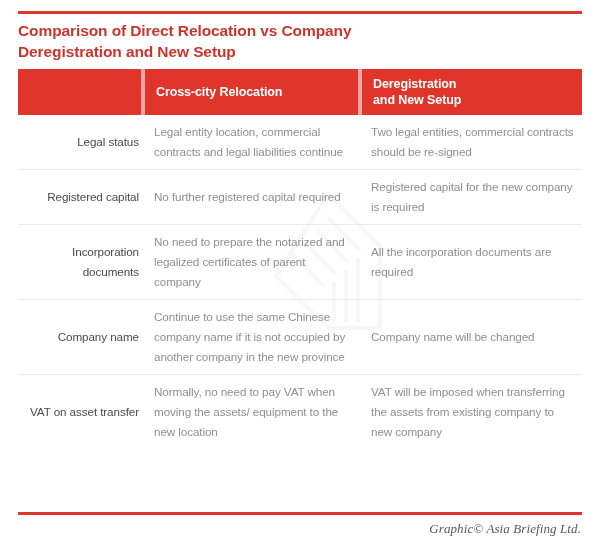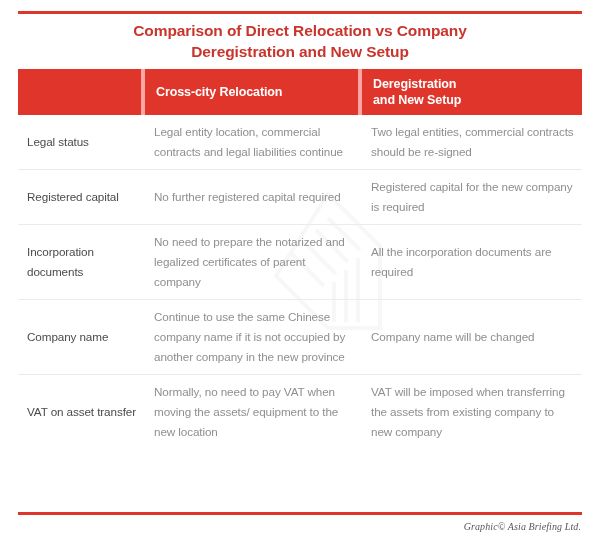--- a/index.html
+++ b/index.html
@@ -45,21 +45,20 @@
   }
   .rule-top { top: 11px; }
   .rule-bottom { top: 512px; }
 
   
   .title {
     position: absolute;
     left: 18px;
     top: 20px;
     width: 564px;
-    text-align: center;
     color: #c9352c;
     font-size: 15.5px;
     font-weight: bold;
     line-height: 21px;
     letter-spacing: -0.1px;
     z-index: 2;
   }
   .title-line { display: block; }
 
   
@@ -98,30 +97,31 @@
     line-height: 20px;
     vertical-align: middle;
     padding: 7px 8px 7px 11px;
     color: #8f8f8f;
     letter-spacing: -0.1px;
   }
   tbody td.label {
     color: #4b4b4b;
     padding-left: 9px;
     padding-right: 4px;
+    text-align: right;
   }
   tbody tr:last-child td { border-bottom: none; }
 
   .footer-credit {
     position: absolute;
     right: 19px;
     top: 521px;
     font-family: "Liberation Serif", serif;
     font-style: italic;
-    font-size: 10px;
+    font-size: 13px;
     color: #58585a;
     letter-spacing: 0.1px;
     z-index: 2;
   }
 </style>
 </head>
 <body>
 
 <div class="sheet">
 

